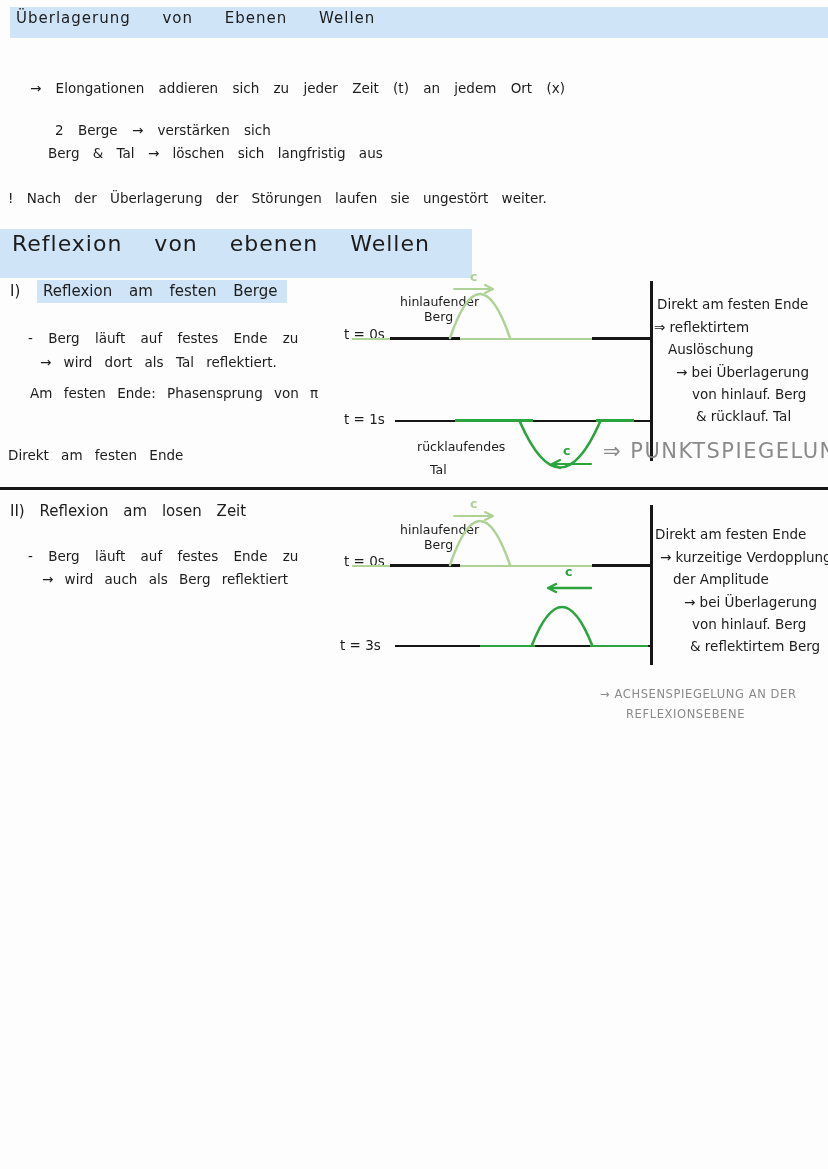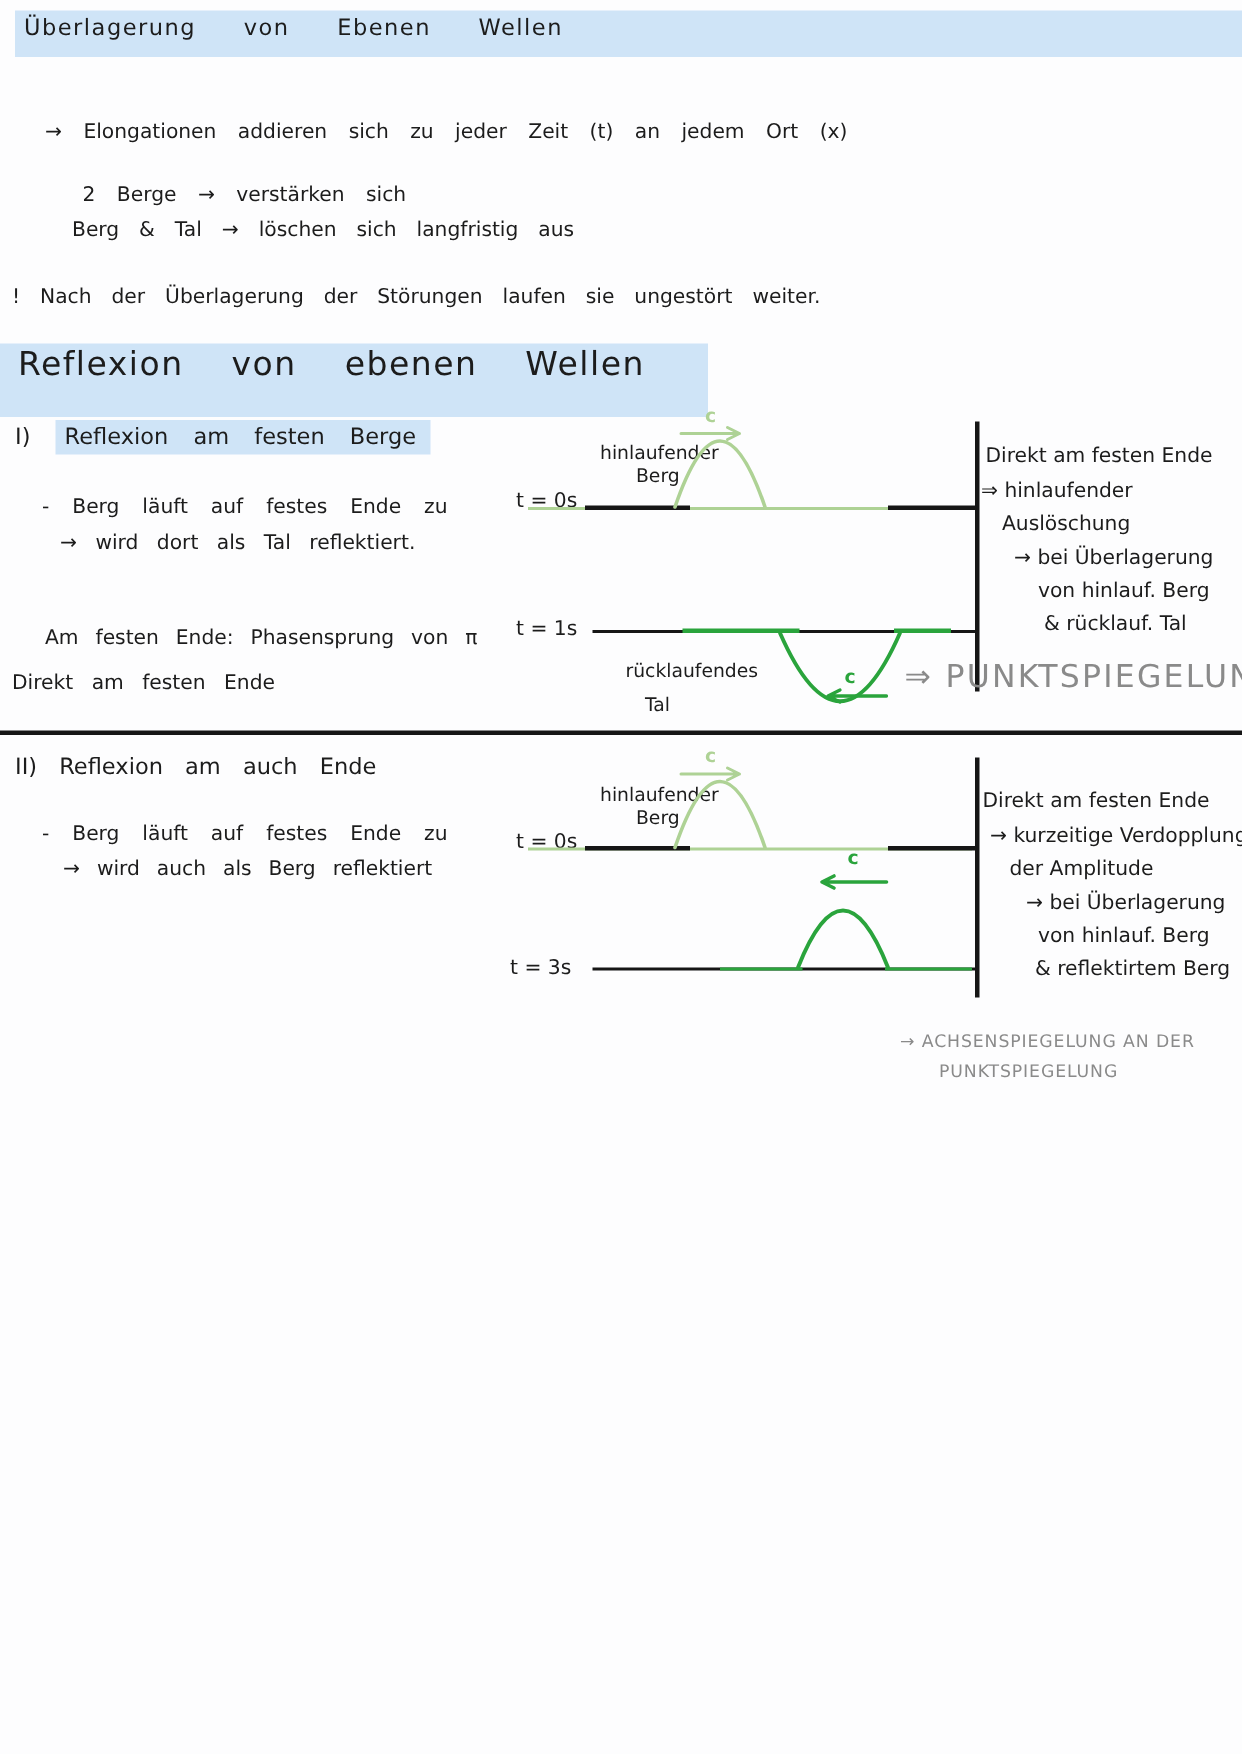--- a/index.html
+++ b/index.html
@@ -60,21 +60,21 @@
   <div class="h2bar">
     <div class="h2text">Reflexion von ebenen Wellen</div>
   </div>
 
   <div class="hw subhead" style="left:10px;top:283px">
     <span>I)</span>
     <span class="hl">Reflexion am festen Berge</span>
   </div>
   <div class="hw" style="left:28px;top:331px;word-spacing:11px">- Berg läuft auf festes Ende zu</div>
   <div class="hw" style="left:40px;top:355px;word-spacing:8px">→ wird dort als Tal reflektiert.</div>
-  <div class="hw" style="left:30px;top:418px;word-spacing:7px">Am festen Ende: Phasensprung von π</div>
+  <div class="hw" style="left:30px;top:386px;word-spacing:7px">Am festen Ende: Phasensprung von π</div>
   <div class="hw" style="left:8px;top:448px;word-spacing:8px">Direkt am festen Ende</div>
 
   <div>
     <div class="hw small" style="left:368px;top:295px">hinlaufender</div>
     <div class="hw small" style="left:392px;top:310px">Berg</div>
     <div class="hw" style="left:344px;top:327px">t = 0s</div>
 
     <div class="hw clabel light" style="left:470px;top:270px">c</div>
     <svg style="left:452px;top:283px" width="46" height="12">
       <path d="M2,6 H40 M33,2 L41,6 L33,10" fill="none" stroke="#aed295" stroke-width="2" stroke-linecap="round" stroke-linejoin="round"></path>
@@ -99,34 +99,34 @@
     <div class="hw small" style="left:385px;top:440px">rücklaufendes</div>
     <div class="hw small" style="left:398px;top:463px">Tal</div>
     <div class="hw clabel dark" style="left:563px;top:444px">c</div>
     <svg style="left:547px;top:458px" width="46" height="12">
       <path d="M44,6 H6 M13,2 L5,6 L13,10" fill="none" stroke="#2aa43c" stroke-width="2.2" stroke-linecap="round" stroke-linejoin="round"></path>
     </svg>
   </div>
 
   <div>
     <div class="hw" style="left:657px;top:297px">Direkt am festen Ende</div>
-    <div class="hw" style="left:654px;top:320px">⇒ hinlaufender</div>
+    <div class="hw" style="left:654px;top:320px">⇒ reflektirtem</div>
     <div class="hw" style="left:668px;top:342px">Auslöschung</div>
     <div class="hw" style="left:676px;top:365px">→ bei Überlagerung</div>
     <div class="hw" style="left:692px;top:387px">von hinlauf. Berg</div>
     <div class="hw" style="left:696px;top:409px">&amp; rücklauf. Tal</div>
   </div>
 
   <div class="hw grey caps" style="left:603px;top:440px">⇒ PUNKTSPIEGELUNG</div>
 
   <div class="divider"></div>
 
   <div class="hw subhead" style="left:10px;top:503px;word-spacing:10px">
     <span>II)</span>
-    <span>Reflexion am auch Ende</span>
+    <span>Reflexion am losen Zeit</span>
   </div>
   <div class="hw" style="left:28px;top:549px;word-spacing:11px">- Berg läuft auf festes Ende zu</div>
   <div class="hw" style="left:42px;top:572px;word-spacing:7px">→ wird auch als Berg reflektiert</div>
 
   <div>
     <div class="hw small" style="left:368px;top:523px">hinlaufender</div>
     <div class="hw small" style="left:392px;top:538px">Berg</div>
     <div class="hw" style="left:344px;top:554px">t = 0s</div>
 
     <div class="hw clabel light" style="left:470px;top:497px">c</div>
@@ -159,15 +159,15 @@
   <div>
     <div class="hw" style="left:655px;top:527px">Direkt am festen Ende</div>
     <div class="hw" style="left:660px;top:550px">→ kurzeitige Verdopplung</div>
     <div class="hw" style="left:673px;top:572px">der Amplitude</div>
     <div class="hw" style="left:684px;top:595px">→ bei Überlagerung</div>
     <div class="hw" style="left:692px;top:617px">von hinlauf. Berg</div>
     <div class="hw" style="left:690px;top:639px">&amp; reflektirtem Berg</div>
   </div>
 
   <div class="hw grey caps-sm" style="left:600px;top:688px">→ ACHSENSPIEGELUNG AN DER</div>
-  <div class="hw grey caps-sm" style="left:626px;top:708px">PUNKTSPIEGELUNG</div>
+  <div class="hw grey caps-sm" style="left:626px;top:708px">REFLEXIONSEBENE</div>
 
 </div>
 
 </body></html>

